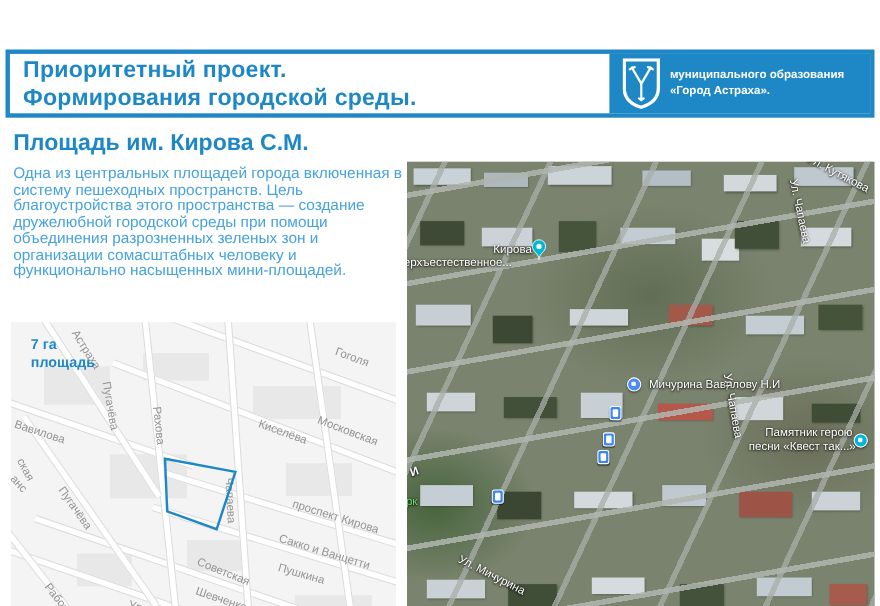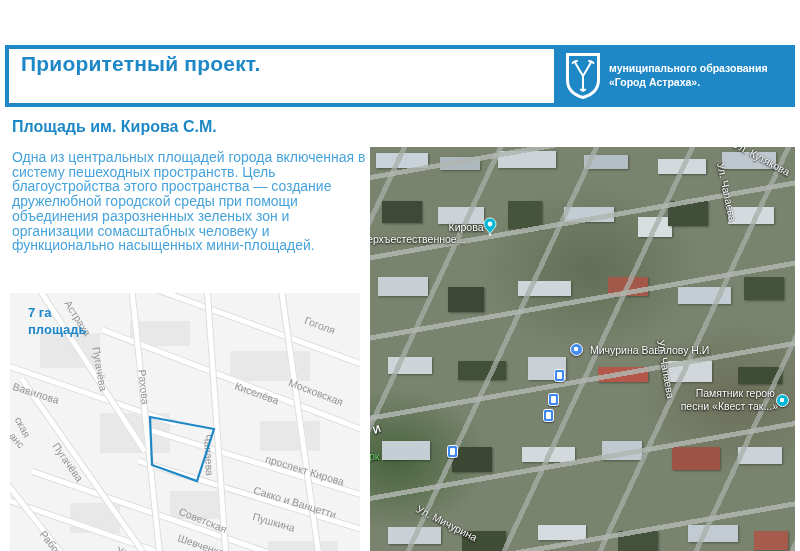--- a/index.html
+++ b/index.html
@@ -5,21 +5,21 @@
   html,body{margin:0;padding:0;background:#fff;}
   .page{position:relative;width:800px;height:551px;background:#fff;overflow:hidden;
         font-family:"Liberation Sans",sans-serif;margin-top:40px;}
   
   .hdr{position:absolute;left:5px;top:5px;width:782px;height:54px;border:4px solid #1e88c7;background:#fff;}
   .hdr-title{position:absolute;left:12px;top:3px;font-size:21px;font-weight:bold;color:#1e88c7;line-height:1.18;letter-spacing:.2px;}
   .org{position:absolute;right:0;top:0;height:54px;width:237px;background:#1e88c7;display:flex;align-items:center;}
   .crest{margin-left:12px;flex:0 0 auto;}
   .org-text{margin-left:9px;color:#fff;font-weight:bold;font-size:10.5px;line-height:1.3;}
   
-  .sec-title{position:absolute;left:12px;top:78px;font-size:16px;font-weight:bold;color:#1e88c7;}
+  .sec-title{position:absolute;left:12px;top:78px;font-size:21px;font-weight:bold;color:#1e88c7;}
   .para{position:absolute;left:12px;top:110px;width:358px;font-size:14px;line-height:14.7px;color:#47a3dc;}
   
   .plan{position:absolute;left:10px;top:253px;width:350px;height:290px;background:#f4f4f4;overflow:hidden;}
   .blk{position:absolute;background:#e8e8e8;}
   .road{position:absolute;height:5px;background:#fff;border-top:1px solid #dcdcdc;border-bottom:1px solid #dcdcdc;}
   .st{position:absolute;color:#949494;font-size:10.5px;white-space:nowrap;}
   .area-lbl{position:absolute;left:18px;top:12px;color:#1e88c7;font-weight:bold;font-size:13px;line-height:1.3;}
   .plan-cap{position:absolute;right:6px;bottom:3px;color:#14532d;font-weight:normal;font-size:13.5px;}
   .poly{position:absolute;left:0;top:0;}
   
@@ -46,20 +46,21 @@
   .bus::after{content:"";position:absolute;left:2.2px;top:2px;width:4.5px;height:6.5px;background:#fff;border-radius:1px;}
 </style>
 </head>
 <body>
 
 <div class="page">
 
   <div class="hdr">
     <div class="hdr-title">
       <div>Приоритетный проект.</div>
+      <div>Формирования городской среды.</div>
     </div>
     <div class="org">
       <svg class="crest" width="34" height="46" viewBox="0 0 34 46">
         <path d="M1.5 1.5h31v25.5c0 9.5-6.5 14.8-15.5 17.5C8 42 1.5 36.5 1.5 27z" fill="#1e88c7" stroke="#ffffff" stroke-width="3"></path>
         <path d="M17 23 C14 18 11 13 8.5 8.5 M8.5 8.5 L6.5 10 M8.5 8.5 L11 8" stroke="#fff" stroke-width="2" fill="none" stroke-linecap="round"></path>
         <path d="M17 23 C20 18 23 13 25.5 8.5 M25.5 8.5 L27.5 10 M25.5 8.5 L23 8" stroke="#fff" stroke-width="2" fill="none" stroke-linecap="round"></path>
         <path d="M17 24 L17 38 M17 38 L14.8 36.5 M17 38 L19.2 36.5" stroke="#fff" stroke-width="2" fill="none" stroke-linecap="round"></path>
       </svg>
       <div class="org-text">
         <div>муниципального образования</div>

